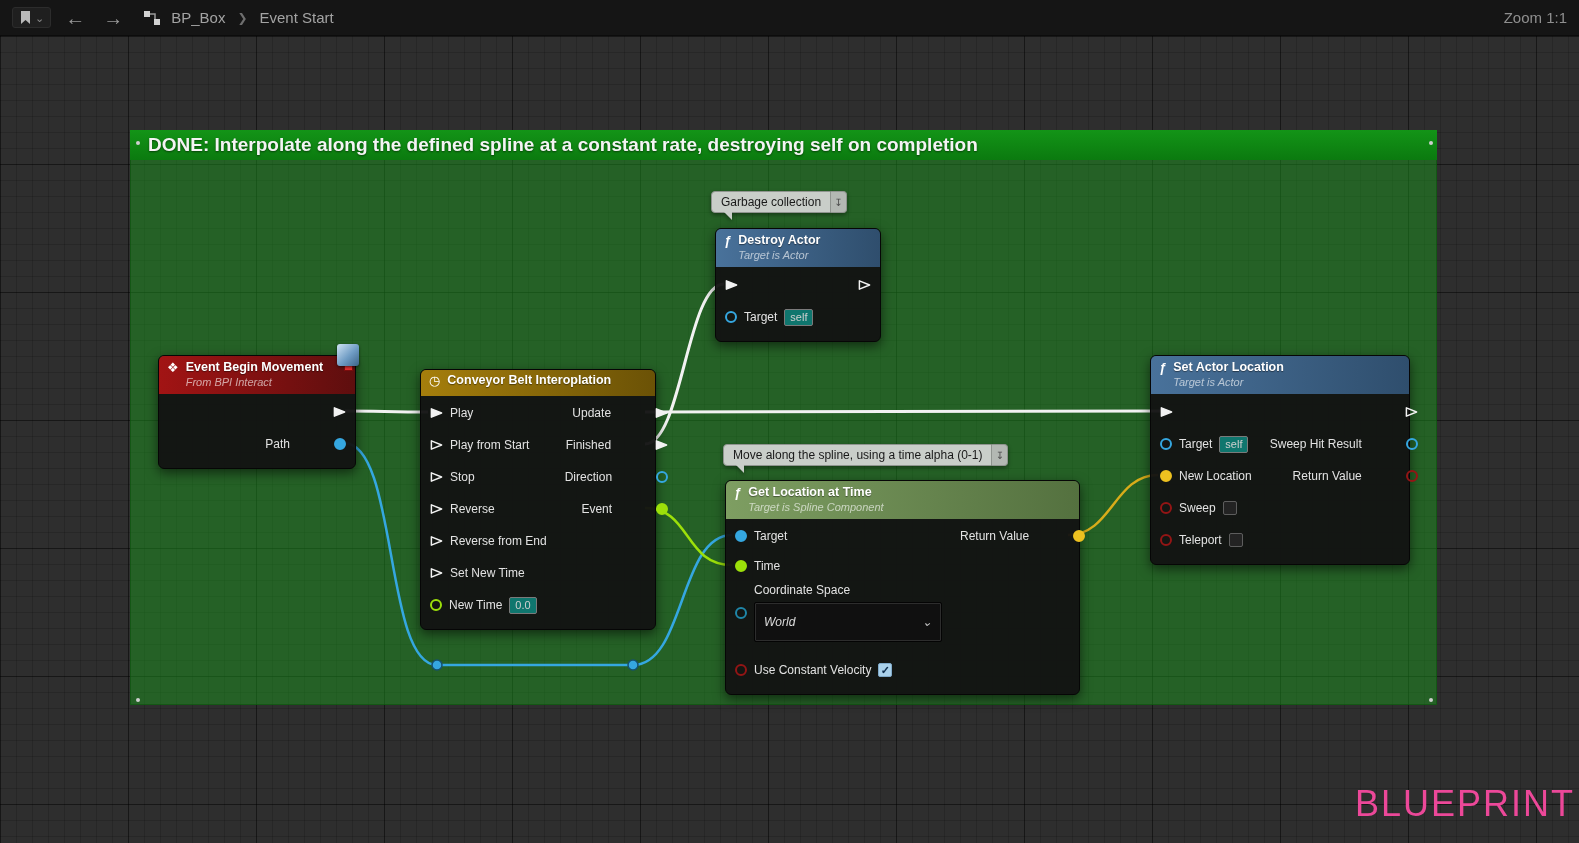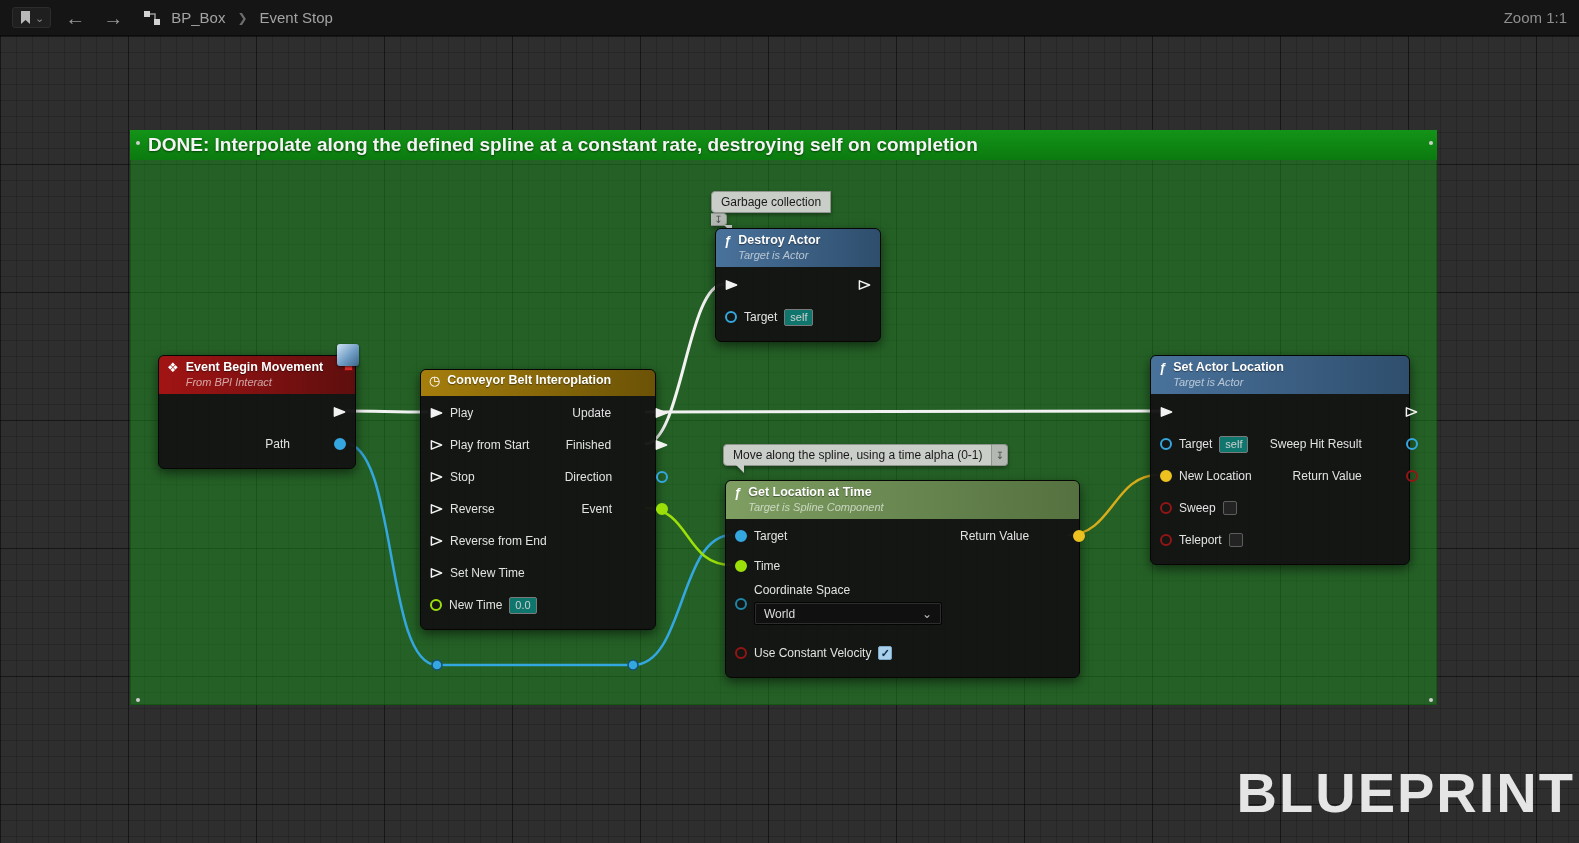--- a/index.html
+++ b/index.html
@@ -21,22 +21,22 @@
   
   .canvas { position:absolute; left:0; top:36px; width:1579px; height:807px;
     background-color:#2e2e2e;
     background-image:
       linear-gradient(to right, rgba(0,0,0,0.42) 1px, transparent 1px),
       linear-gradient(to bottom, rgba(0,0,0,0.42) 1px, transparent 1px),
       linear-gradient(to right, rgba(0,0,0,0.15) 1px, transparent 1px),
       linear-gradient(to bottom, rgba(0,0,0,0.15) 1px, transparent 1px);
     background-size:128px 128px,128px 128px,16px 16px,16px 16px; }
 
-  .watermark { position:absolute; right:4px; bottom:18px; font-size:56px; font-weight:700;
-               letter-spacing:2px; color:#e5e5e5; z-index:2; user-select:none; }
+  .watermark { position:absolute; right:4px; bottom:18px; font-size:36px; font-weight:400;
+               letter-spacing:2px; color:#ec4899; z-index:2; user-select:none; }
 
   
   .comment { position:absolute; left:130px; top:130px; width:1307px; height:556px; z-index:1; }
   .comment-titlebar { height:30px; background:linear-gradient(#139417,#0b7a0f);
                       display:flex; align-items:center; padding:0 18px; }
   .comment-title { color:#f4f4f4; font-size:19px; font-weight:bold; text-shadow:0 1px 2px rgba(0,0,0,0.5); }
   .comment-body { height:545px; background:rgba(28,148,30,0.50); border:1px solid rgba(10,80,10,0.6); border-top:none; }
   .handle { position:absolute; width:4px; height:4px; border-radius:50%; background:#cfcfcf; z-index:3; }
 
   
@@ -75,23 +75,23 @@
   .pin-red    { --c:var(--color-bool_pin); }
   .pin-gold   { --c:var(--color-vector_pin); }
   .pin-enum   { --c:var(--color-enum_pin); }
 
   svg.exec { width:13px; height:12px; flex:none; }
   svg.exec path { stroke:var(--color-exec); stroke-width:1.6; fill:none; stroke-linejoin:round; }
   svg.exec.filled path { fill:var(--color-exec); }
 
   .valbox { background:#0f766e; border:1px solid #7a7a7a; border-radius:2px; padding:0 5px;
             font-size:11px; color:#cfcfcf; height:17px; line-height:15px; }
-  .dropdown { width:188px; height:23px; background:#101010; border:1px solid #040404;
+  .dropdown { width:188px; height:40px; background:#101010; border:1px solid #040404;
               box-shadow:inset 0 0 0 1px #2d2d2d; border-radius:2px; display:flex; align-items:center;
-              justify-content:space-between; padding:0 9px; font-size:12px; color:#dcdcdc; }
+              justify-content:space-between; padding:0 9px; font-size:12px; color:#dcdcdc;font-style:italic; }
   .dd-chev { color:#bdbdbd; font-size:12px; }
   .checkbox { width:14px; height:14px; border:1px solid #5d5d5d; background:#232323; border-radius:2px;
               font-size:11px; line-height:13px; text-align:center; color:transparent; flex:none; }
   .checkbox.checked { background:#a9d0ea; border-color:#7fa9c9; color:#0e2e4e; font-weight:bold; }
 
   .coord-block { display:flex; flex-direction:column; gap:5px; padding:2px 0; }
   .event-indicator { width:9px; height:9px; background:#e03030; border:1px solid #7c0d0d; margin-left:14px; margin-top:2px; flex:none; }
   .event-badge { position:absolute; left:178px; top:-12px; width:22px; height:22px; border-radius:3px;
                  background:linear-gradient(135deg,#cfe3f4 0%,#6f9cc4 55%,#3c6488 100%);
                  border:1px solid #1e3síc, solid #1e3c55; box-shadow:0 1px 3px rgba(0,0,0,0.6); z-index:11; }
@@ -120,21 +120,21 @@
     </div>
     <span class="arrow">←</span>
     <span class="arrow">→</span>
     <svg width="18" height="16" viewBox="0 0 18 16" style="margin-left:6px;">
       <rect x="1" y="1" width="6" height="6" fill="#d2d2d2"></rect>
       <rect x="11" y="9" width="6" height="6" fill="#d2d2d2"></rect>
       <path d="M7 4 h5 v5" stroke="#9a9a9a" stroke-width="1.5" fill="none"></path>
     </svg>
     <span class="crumb">BP_Box</span>
     <span class="crumb-sep">❯</span>
-    <span class="crumb">Event Stop</span>
+    <span class="crumb">Event Start</span>
     <span class="zoom">Zoom 1:1</span>
   </div>
 
   <div class="canvas"></div>
 
   <span class="watermark">BLUEPRINT</span>
 
   <div class="comment">
     <div class="comment-titlebar">
       <span class="comment-title">DONE: Interpolate along the defined spline at a constant rate, destroying self on completion</span>
@@ -252,21 +252,21 @@
             <span class="pin pin-blue"></span>
           </div>
         <div class="pin-row">
             <span class="pin-label">Event</span>
             <span class="pin pin-green filled"></span>
           </div>
       </div>
     </div>
   </div>
 
-  <div class="bubble" style="left:711px; top:191px;flex-direction:column;">
+  <div class="bubble" style="left:711px; top:191px;">
     <span class="bubble-text">Garbage collection</span>
     <span class="bubble-pin">↧</span>
   </div>
   <div class="node" style="left:715px; top:228px; width:166px;">
     <div class="node-header hdr-blue hdr2">
       <span class="hdr-icon">ƒ</span>
       <div class="titles">
         <span class="node-title">Destroy Actor</span>
         <span class="node-subtitle">Target is Actor</span>
       </div>

